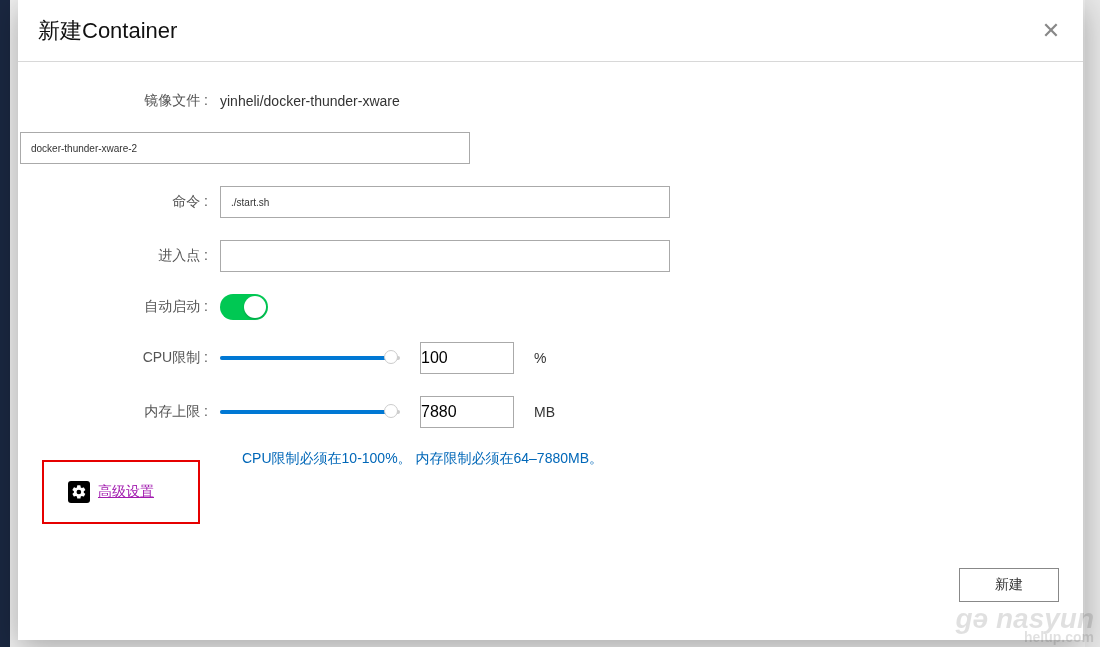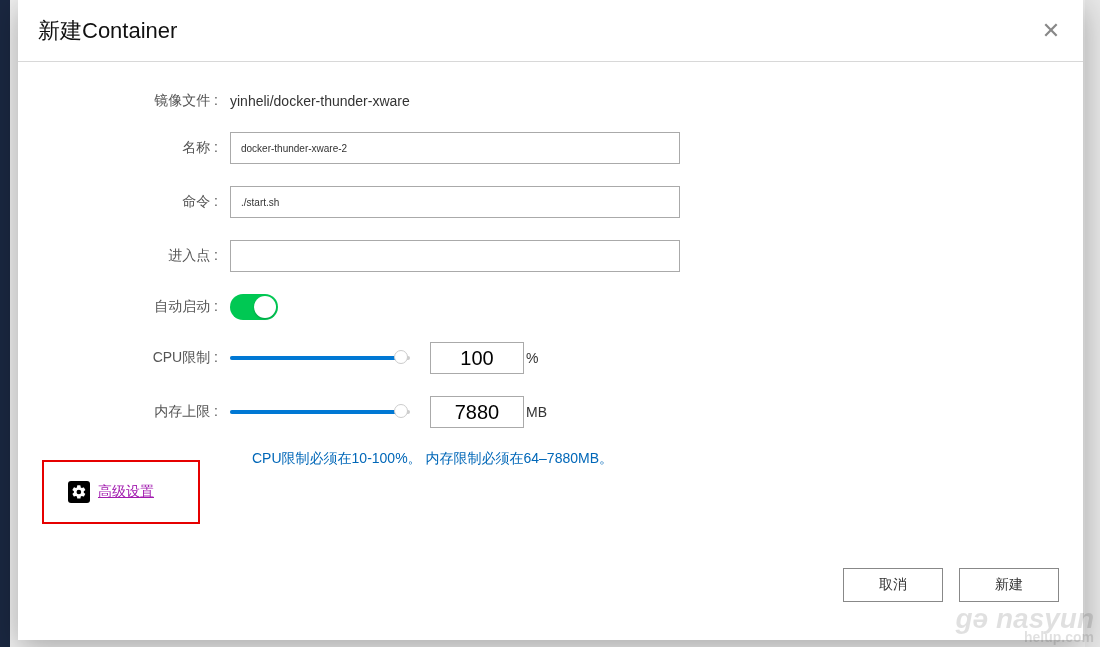--- a/index.html
+++ b/index.html
@@ -49,21 +49,21 @@
       font-size: 22px;
       color: #888;
       cursor: pointer;
       width: 24px;
       height: 24px;
       display: flex;
       align-items: center;
       justify-content: center;
     }
     .dialog-body {
-      padding: 30px 0 0 12px;
+      padding: 30px 0 0 2px;
     }
     .form-row {
       display: flex;
       align-items: center;
       margin-bottom: 22px;
     }
     .form-label {
       width: 200px;
       text-align: right;
       color: #555;
@@ -138,24 +138,24 @@
       border-radius: 50%;
       background: #fff;
       border: 1px solid #ccc;
       margin-left: -7px;
       cursor: pointer;
     }
     .num-input {
       width: 94px;
       height: 32px;
       border: 1px solid #aaa;
-      text-align: center;
-      font-size: 20px;
+      text-align: left;
+      font-size: 16px;
       font-family: inherit;
-      margin-right: 2px;
+      margin-right: 20px;
     }
     .unit {
       font-size: 14px;
       color: #333;
     }
     .hint-text {
       color: #0067b8;
       font-size: 14px;
       margin-left: 222px;
       margin-top: 4px;
@@ -242,21 +242,20 @@
   </div>
 
   <div class="dialog-body">
 
     <div class="form-row">
       <div class="form-label">镜像文件 :</div>
       <div class="form-value-static">yinheli/docker-thunder-xware</div>
     </div>
 
     <div class="form-row">
-      <div class="form-label">名称 :</div>
       <input class="text-input" type="text" value="docker-thunder-xware-2" style="">
     </div>
 
     <div class="form-row">
       <div class="form-label">命令 :</div>
       <input class="text-input" type="text" value="./start.sh" style="">
     </div>
 
     <div class="form-row">
       <div class="form-label">进入点 :</div>
@@ -303,21 +302,20 @@
   <div class="advanced-box">
     <div class="gear-icon">
       <svg viewBox="0 0 24 24">
           <path d="M19.14,12.94a7,7,0,0,0,.05-.94,7,7,0,0,0-.05-.94l2.11-1.65a.5.5,0,0,0,.12-.64l-2-3.46a.5.5,0,0,0-.61-.22l-2.49,1a7,7,0,0,0-1.62-.94l-.38-2.65A.5.5,0,0,0,13.78,2H9.78a.5.5,0,0,0-.49.42L8.91,5.07a7,7,0,0,0-1.62.94l-2.49-1a.5.5,0,0,0-.61.22l-2,3.46a.5.5,0,0,0,.12.64L4.42,11a7,7,0,0,0-.05.94,7,7,0,0,0,.05.94L2.31,14.53a.5.5,0,0,0-.12.64l2,3.46a.5.5,0,0,0,.61.22l2.49-1a7,7,0,0,0,1.62.94l.38,2.65a.5.5,0,0,0,.49.42h4a.5.5,0,0,0,.49-.42l.38-2.65a7,7,0,0,0,1.62-.94l2.49,1a.5.5,0,0,0,.61-.22l2-3.46a.5.5,0,0,0-.12-.64ZM11.78,15.5A3.5,3.5,0,1,1,15.28,12,3.5,3.5,0,0,1,11.78,15.5Z"></path>
         </svg>
     </div>
     <span class="advanced-link">高级设置</span>
   </div>
 
   <div class="dialog-footer">
-    <button class="btn">取消</button>
     <button class="btn">新建</button>
   </div>
 
 </div>
 
 <div class="watermark">
   <span>gə nasyun</span>
   <span class="sub">helup.com</span>
 </div>
 

